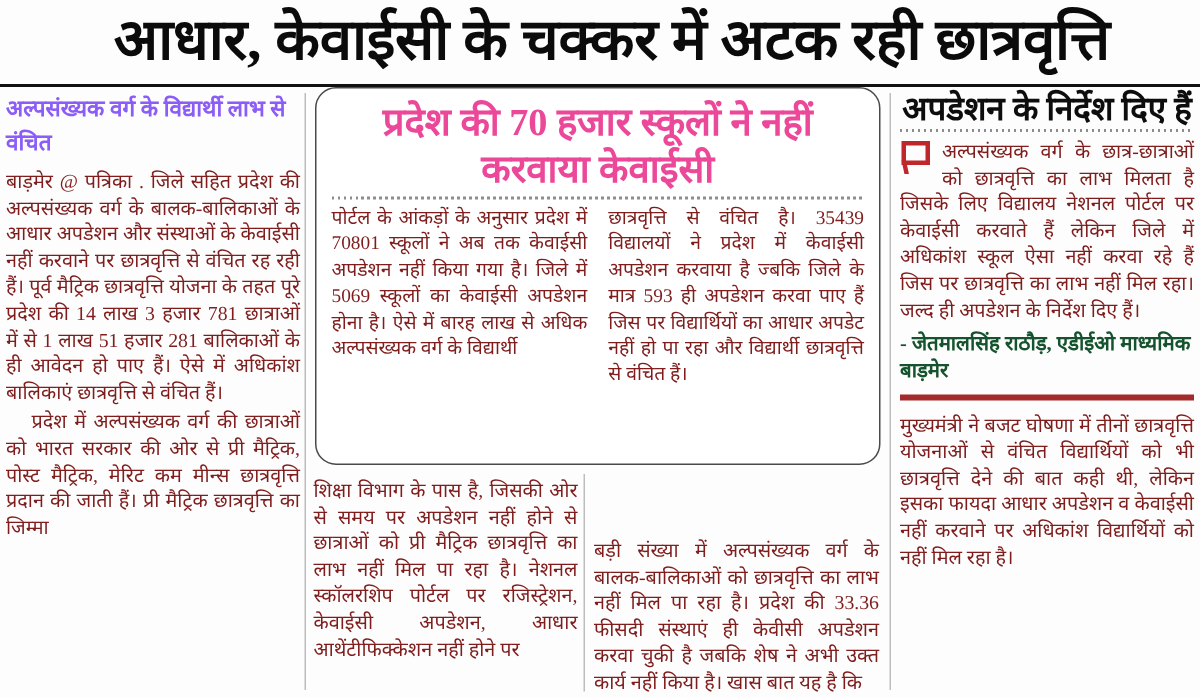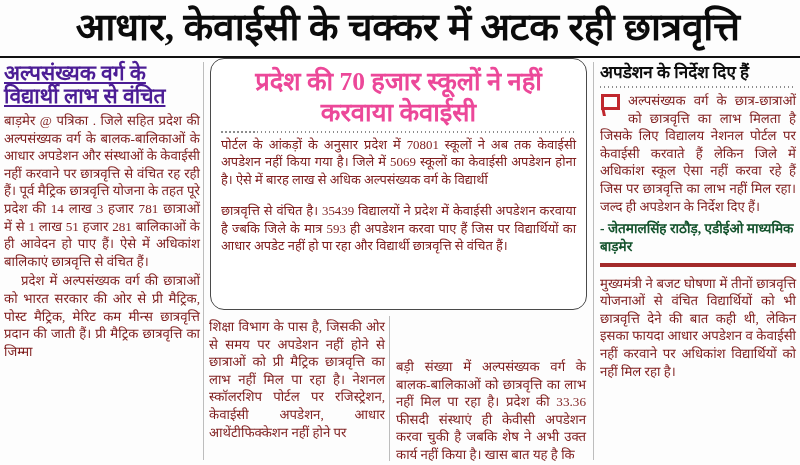--- a/index.html
+++ b/index.html
@@ -60,33 +60,33 @@
     height: 398px;
     background: #bdbdbd;
   }
   .vrule.v1 { left: 203px; }
   .vrule.v2 { left: 593px; }
   .vrule.v3 { left: 389px; top: 316px; height: 145px; }
 
   
   .subhead {
     font-weight: 700;
-    font-size: 21px;
+    font-size: 15px;
     line-height: 23px;
-    color: #4c1d95;
+    color: #8b5cf6;
     margin: 0 0 4px 0;
-    text-decoration: underline;
   }
   .subhead-right {
     font-weight: 700;
-    font-size: 17px;
+    font-size: 22px;
     line-height: 22px;
     color: #0d0d0d;
     margin: 0 0 2px 0;
     white-space: nowrap;
+    text-align: center;
   }
 
   .dotrule {
     height: 2px;
     margin: 2px 0 4px 0;
     background-image: repeating-linear-gradient(
         to right, #8d8d8d 0 1.5px, transparent 1.5px 4px);
   }
 
   
@@ -117,21 +117,20 @@
     font-size: 25.5px;
     line-height: 31px;
     text-align: center;
     color: #ec4899;
     margin: 1px 0 3px 0;
   }
   .feature-cols {
     display: flex;
     gap: 14px;
     margin-top: 4px;
-    flex-direction: column;
   }
   .feature-cols .fcol { flex: 1 1 50%; }
   .feature-cols .body-text { font-size: 12.9px; line-height: 17.4px; }
 
   
   .col-c1 { left: 209px; top: 318px; width: 176px; }
   .col-c2 { left: 396px; top: 318px; width: 190px; margin-top: 40px; }
 
   
   .quote-block {

